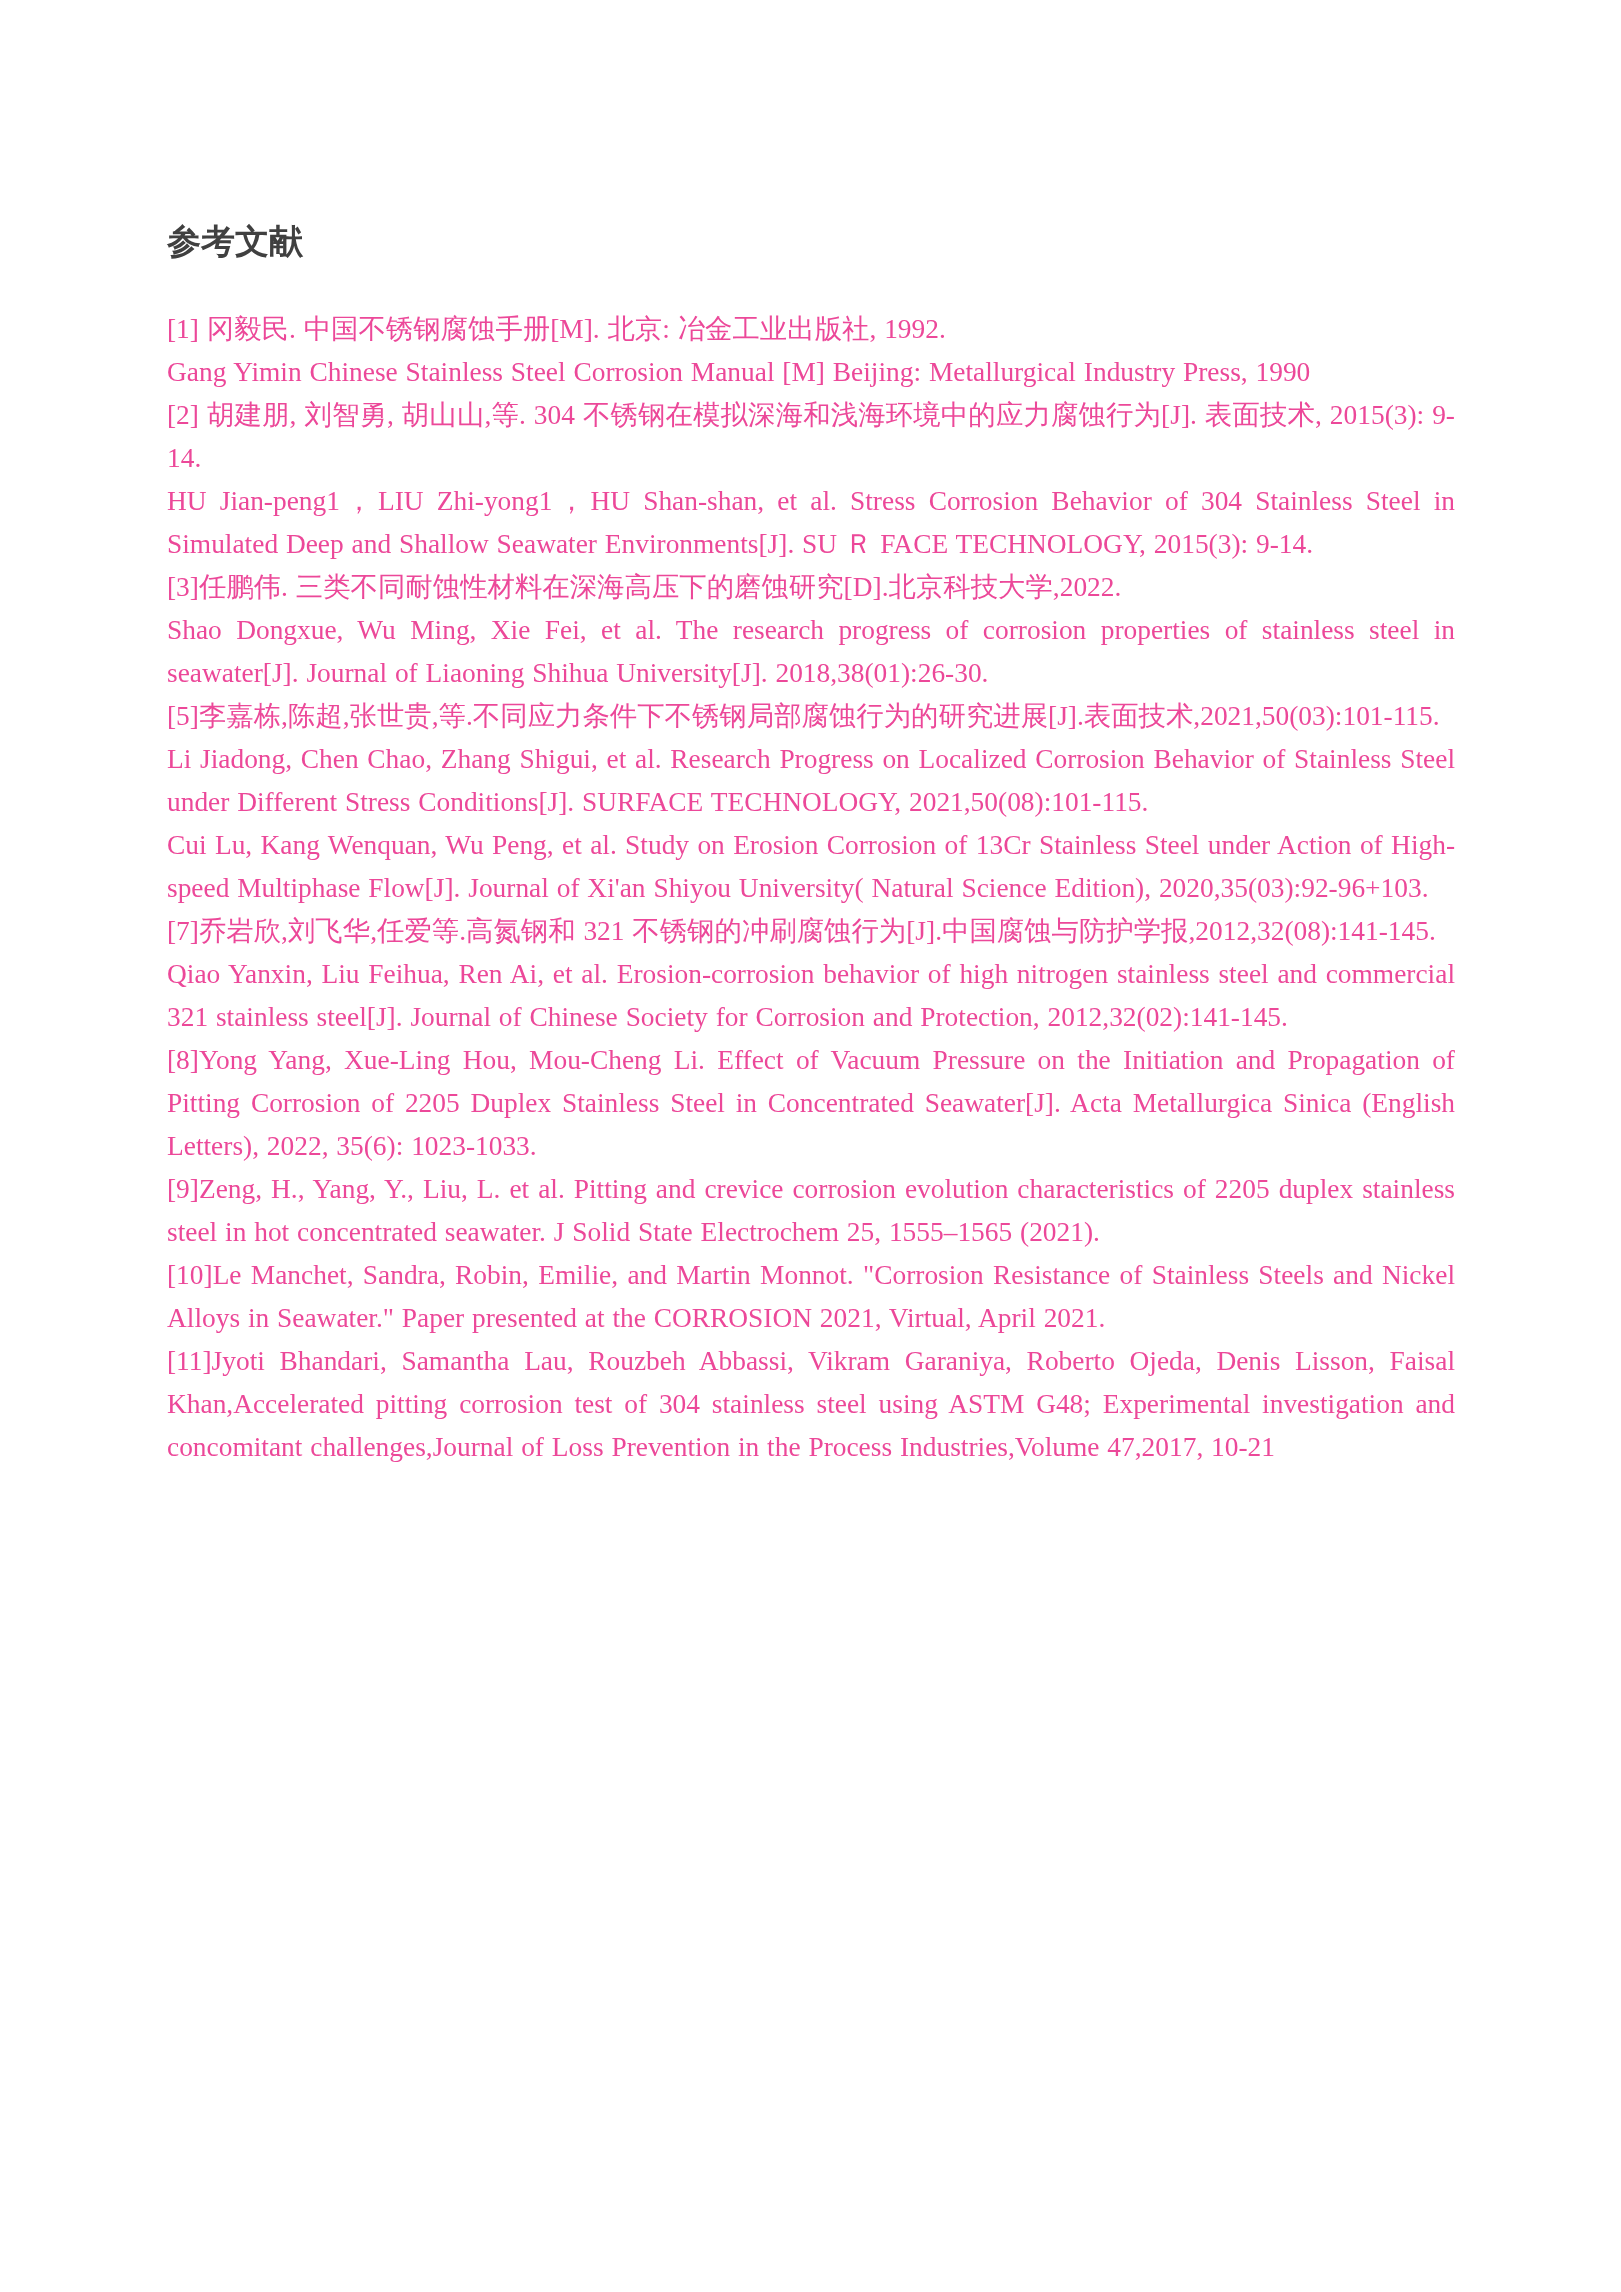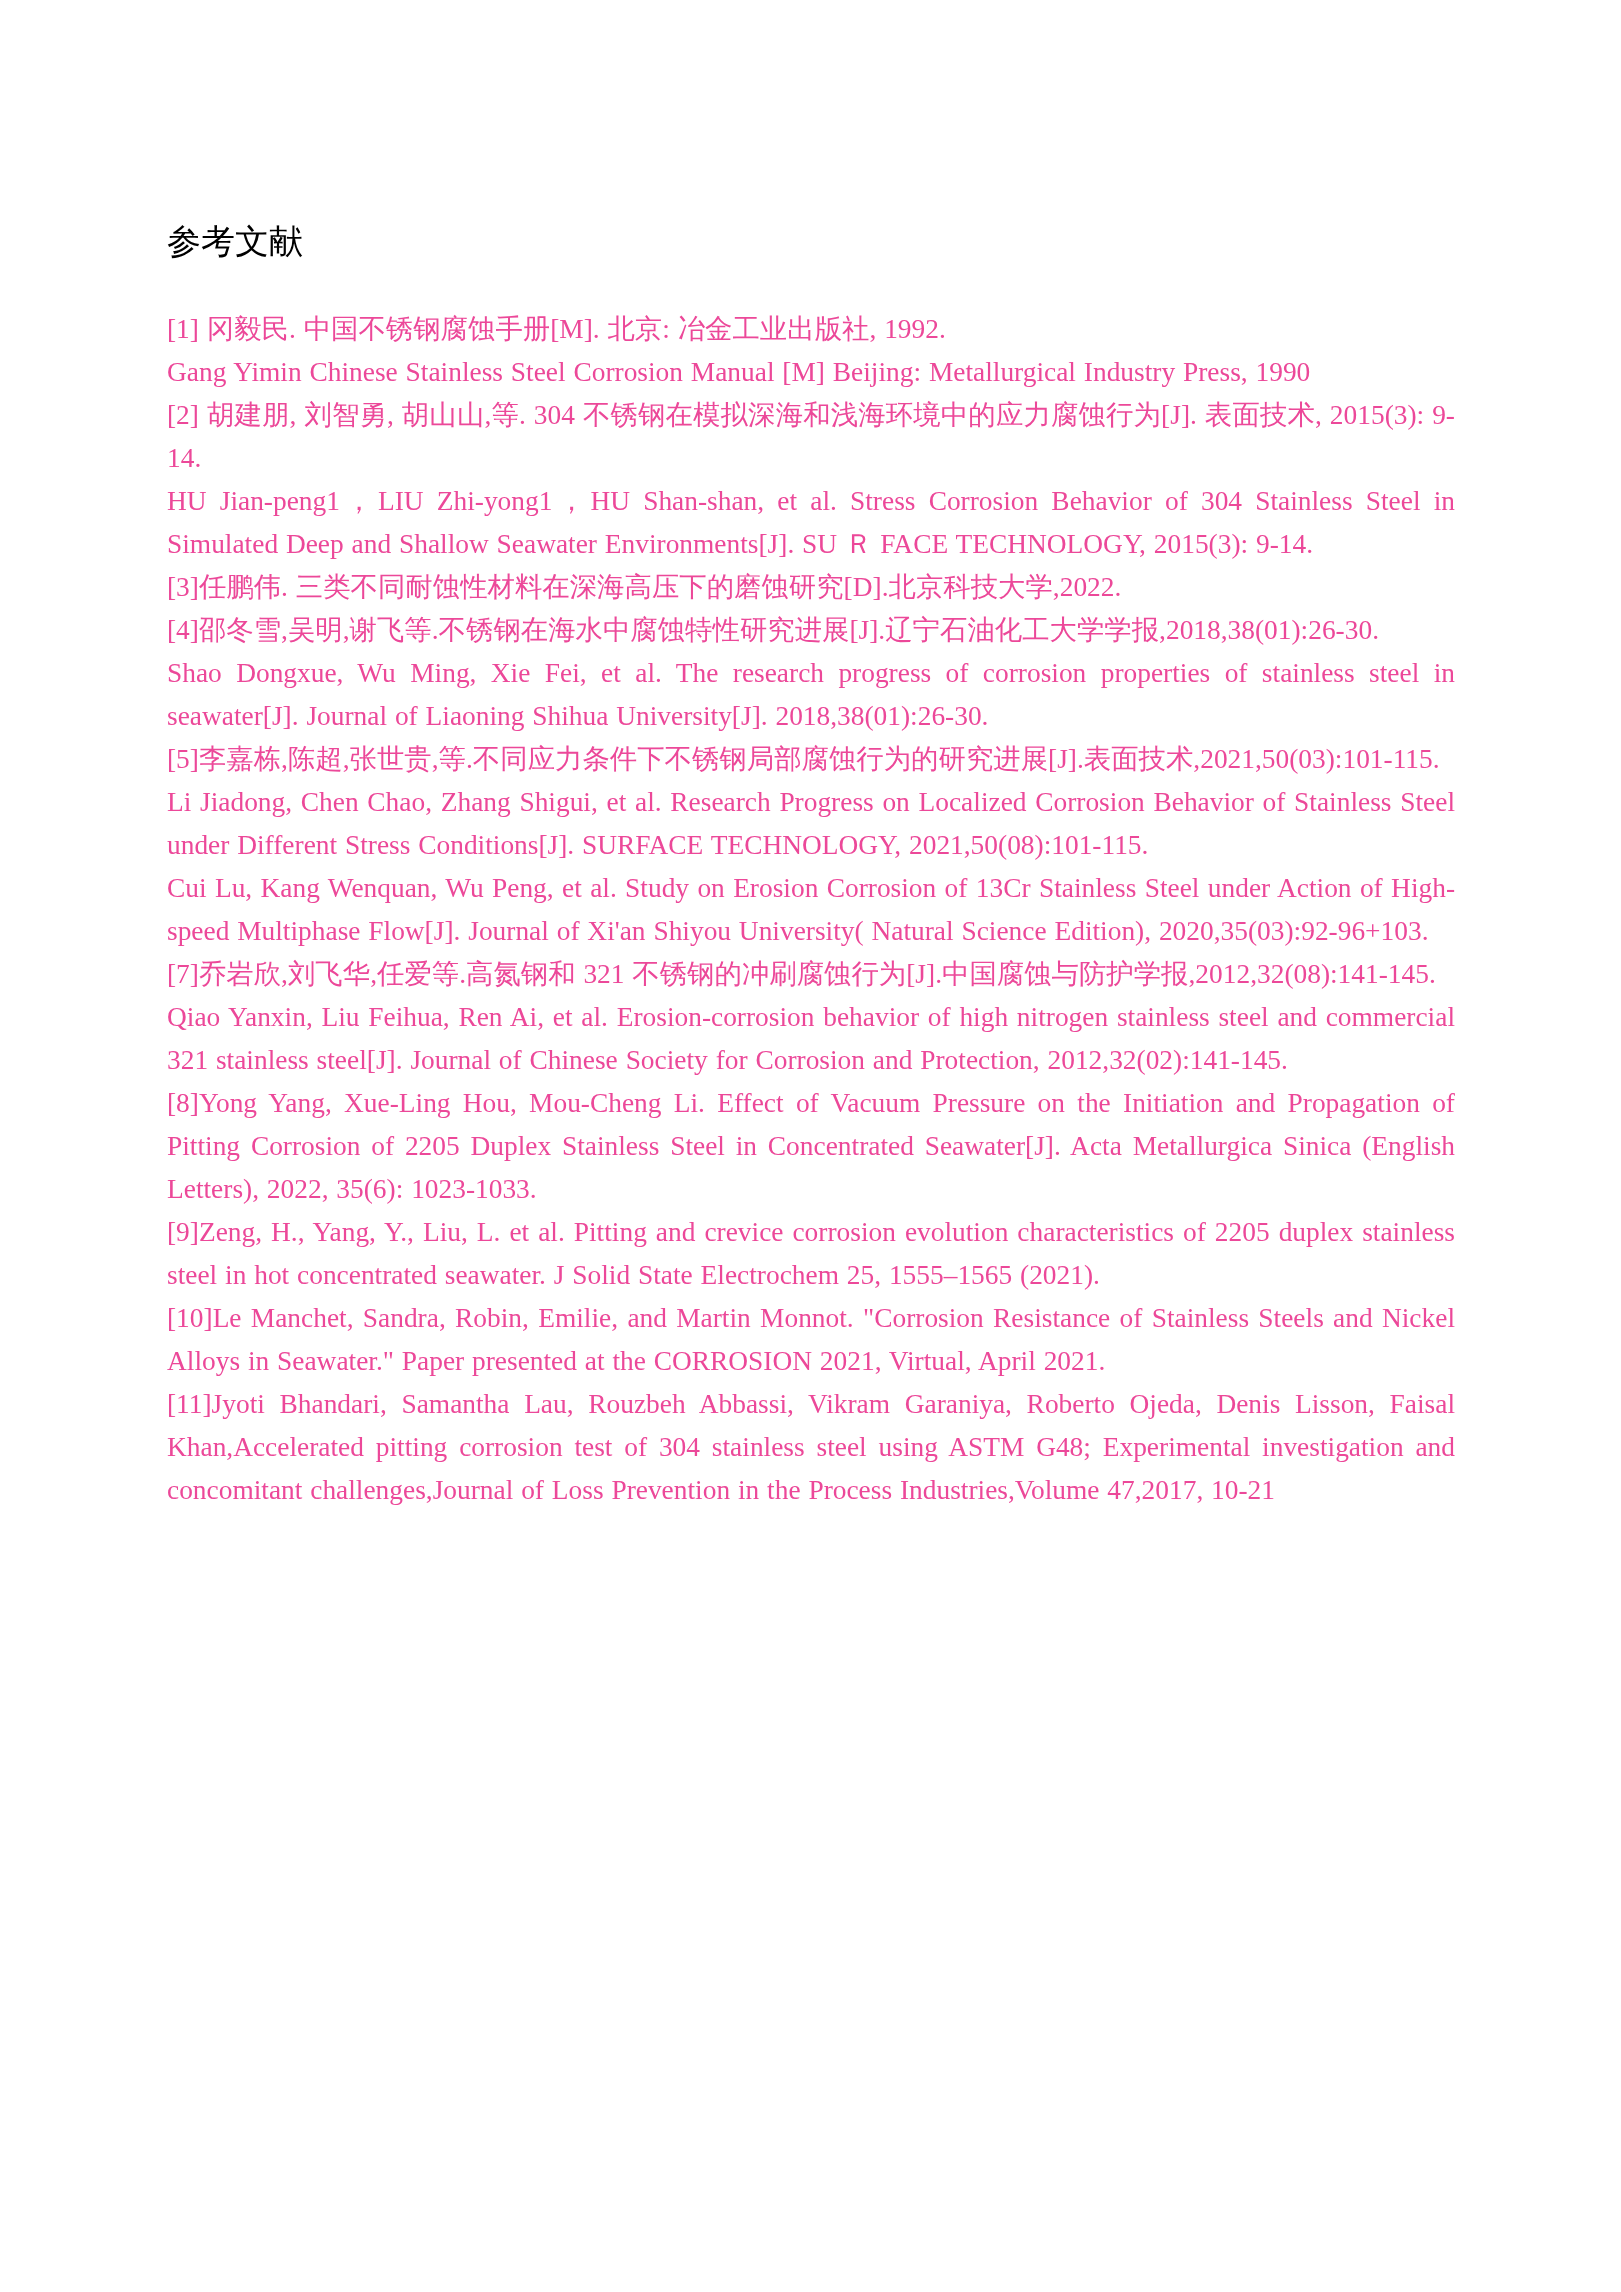--- a/index.html
+++ b/index.html
@@ -15,22 +15,22 @@
     color: #000000;
     box-sizing: border-box;
     padding: 222px 166px 0 167px;
     overflow: hidden;
     font-family: "Liberation Serif", "DejaVu Serif", serif;
   }
   .page-title {
     margin: 0 0 47px 0;
     font-size: 34px;
     line-height: 39px;
-    font-weight: normal;
-    color: #000000;
+    font-weight: bold;
+    color: #404040;
     font-family: "Liberation Serif", "DejaVu Serif", serif;
   }
   .references {
     width: 100%;
   }
   .ref {
     margin: 0;
     padding: 0;
     font-size: 27.4px;
     line-height: 43px;
@@ -44,21 +44,20 @@
 <body>
 
 <div class="page">
   <h1 class="page-title">参考文献</h1>
   <div class="references" id="references-list">
       <p class="ref">[1]  冈毅民. 中国不锈钢腐蚀手册[M]. 北京: 冶金工业出版社, 1992.</p>
       <p class="ref">Gang Yimin Chinese Stainless Steel Corrosion Manual [M] Beijing: Metallurgical Industry Press, 1990</p>
       <p class="ref">[2]  胡建朋,  刘智勇,  胡山山,等. 304 不锈钢在模拟深海和浅海环境中的应力腐蚀行为[J].  表面技术, 2015(3): 9-14.</p>
       <p class="ref">HU Jian-peng1，LIU Zhi-yong1，HU Shan-shan, et al. Stress Corrosion Behavior of 304 Stainless Steel in Simulated Deep and Shallow Seawater Environments[J]. SU Ｒ FACE TECHNOLOGY, 2015(3): 9-14.</p>
       <p class="ref">[3]任鹏伟.  三类不同耐蚀性材料在深海高压下的磨蚀研究[D].北京科技大学,2022.</p>
-      <p class="ref">[4]邵冬雪,吴明,谢飞等.不锈钢在海水中腐蚀特性研究进展[J].辽宁石油化工大学学报,2018,38(01):26-30.</p>
       <p class="ref">Shao Dongxue, Wu Ming, Xie Fei, et al. The research progress of corrosion properties of stainless steel in seawater[J]. Journal of Liaoning Shihua University[J]. 2018,38(01):26-30.</p>
       <p class="ref">[5]李嘉栋,陈超,张世贵,等.不同应力条件下不锈钢局部腐蚀行为的研究进展[J].表面技术,2021,50(03):101-115.</p>
       <p class="ref">Li Jiadong, Chen Chao, Zhang Shigui, et al. Research Progress on Localized Corrosion Behavior of Stainless Steel under Different Stress Conditions[J]. SURFACE TECHNOLOGY, 2021,50(08):101-115.</p>
       <p class="ref">Cui Lu, Kang Wenquan, Wu Peng, et al. Study on Erosion Corrosion of 13Cr Stainless Steel under Action of High-speed Multiphase Flow[J]. Journal of Xi'an Shiyou University( Natural Science Edition), 2020,35(03):92-96+103.</p>
       <p class="ref">[7]乔岩欣,刘飞华,任爱等.高氮钢和  321  不锈钢的冲刷腐蚀行为[J].中国腐蚀与防护学报,2012,32(08):141-145.</p>
       <p class="ref">Qiao Yanxin, Liu Feihua, Ren Ai, et al. Erosion-corrosion behavior of high nitrogen stainless steel and commercial 321 stainless steel[J]. Journal of Chinese Society for Corrosion and Protection, 2012,32(02):141-145.</p>
       <p class="ref">[8]Yong Yang, Xue-Ling Hou, Mou-Cheng Li. Effect of Vacuum Pressure on the Initiation and Propagation of Pitting Corrosion of 2205 Duplex Stainless Steel in Concentrated Seawater[J]. Acta Metallurgica Sinica (English Letters), 2022, 35(6): 1023-1033.</p>
       <p class="ref">[9]Zeng, H., Yang, Y., Liu, L. et al. Pitting and crevice corrosion evolution characteristics of 2205 duplex stainless steel in hot concentrated seawater. J Solid State Electrochem 25, 1555–1565 (2021).</p>
       <p class="ref">[10]Le Manchet, Sandra, Robin, Emilie, and Martin Monnot. "Corrosion Resistance of Stainless Steels and Nickel Alloys in Seawater." Paper presented at the CORROSION 2021, Virtual, April 2021.</p>
       <p class="ref">[11]Jyoti Bhandari, Samantha Lau, Rouzbeh Abbassi, Vikram Garaniya, Roberto Ojeda, Denis Lisson, Faisal Khan,Accelerated pitting corrosion test of 304 stainless steel using ASTM G48; Experimental investigation and concomitant challenges,Journal of Loss Prevention in the Process Industries,Volume 47,2017, 10-21</p>

